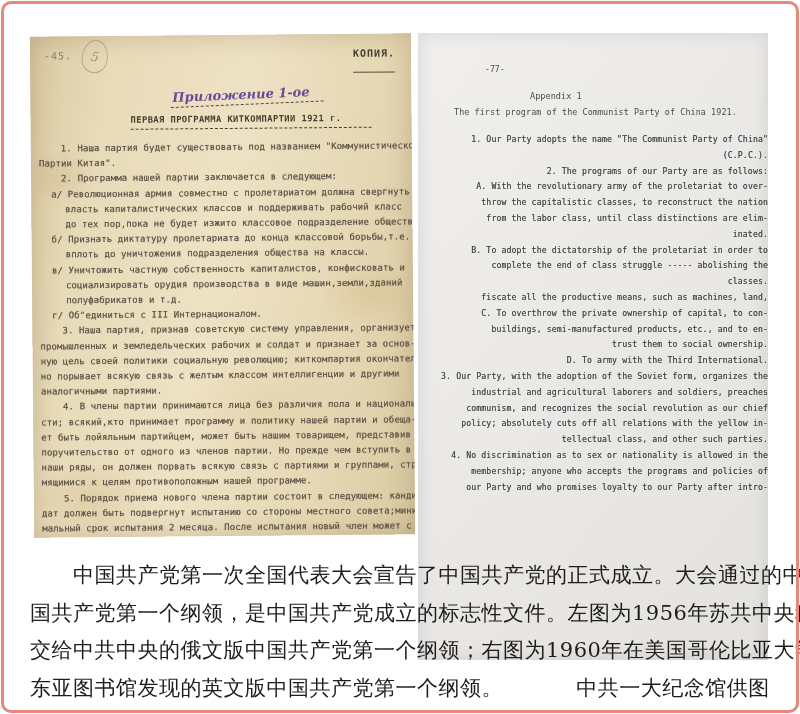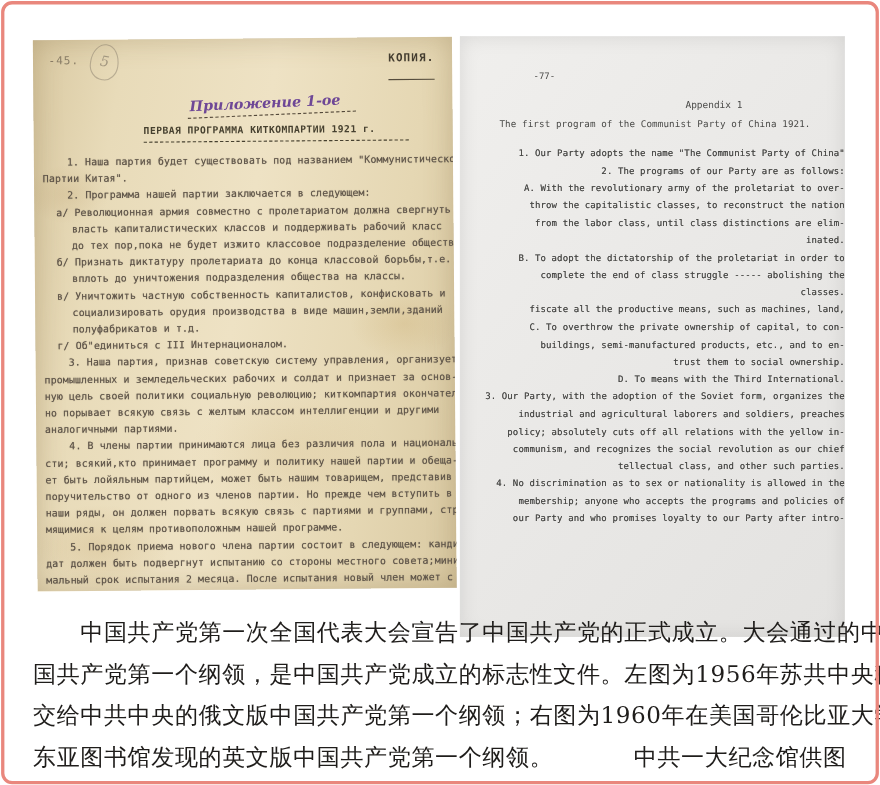--- a/index.html
+++ b/index.html
@@ -29,25 +29,25 @@
     padding:0 14px 2px 2px;border-bottom:1.5px dashed #54493a;}
   .ru-title{width:fit-content;margin:9px 0 0 100px;
     font:bold 8.8px/11px "DejaVu Sans Mono",monospace;letter-spacing:.4px;color:#46402f;
     padding:0 30px 3px 0;border-bottom:1.5px dashed #46402f;}
   .ru-body{margin-top:11px;padding-left:6px;
     font:9px/15.2px "DejaVu Sans Mono",monospace;color:#60564a;letter-spacing:.1px;}
   .ru-body .ln{white-space:nowrap;text-shadow:0 0 .7px rgba(96,86,74,.75);}
   .i0{padding-left:2px}.i1{padding-left:24px}.i2{padding-left:14px}.i3{padding-left:28px}
 
   
-  .page-en{left:418px;top:33px;width:350px;height:546px;
+  .page-en{left:418px;top:33px;width:350px;height:627px;
     background:linear-gradient(130deg,#f0efed 0%,#eae9e7 45%,#e3e2e0 100%);
     box-shadow:inset 0 0 18px rgba(0,0,0,.10);}
   .en-pnum{margin:31px 0 0 67px;font:8.2px/10px "DejaVu Sans Mono",monospace;color:#4a4a48;}
-  .en-head{margin:17px 0 0 112px;font:8.6px/10px "DejaVu Sans Mono",monospace;color:#4a4a48;text-align:center;}
+  .en-head{margin:17px 0 0 112px;font:8.6px/10px "DejaVu Sans Mono",monospace;color:#4a4a48;}
   .en-sub{margin:6px 0 0 36px;font:8.4px/10px "DejaVu Sans Mono",monospace;color:#4a4a48;letter-spacing:.1px;}
   .en-body{margin-top:15px;padding-left:15px;
     font:8.2px/15.8px "DejaVu Sans Mono",monospace;color:#474745;letter-spacing:.1px;text-align:right;}
   .en-body .ln{white-space:nowrap;text-shadow:0 0 .6px rgba(71,71,69,.7);}
   .e0{padding-left:0}.e1{padding-left:14px}.e2{padding-left:31px}.e3{padding-left:47px}
 
   
   .caption{position:absolute;left:30px;top:557px;width:742px;
     font-family:"DejaVu Serif",serif;font-size:21px;line-height:37.5px;
     color:#1f1d1b;letter-spacing:.5px;}
@@ -101,37 +101,38 @@
     </div>
 </div>
 
 <div class="page page-en">
   <div class="en-pnum">-77-</div>
   <div class="en-head">Appendix 1</div>
   <div class="en-sub">The first program of the Communist Party of China 1921.</div>
   <div class="en-body">
 
   <div class="ln e0">1. Our Party adopts the name "The Communist Party of China"</div>
+      <div class="ln e1">(C.P.C.).</div>
       <div class="ln e0">2. The programs of our Party are as follows:</div>
       <div class="ln e2">A. With the revolutionary army of the proletariat to over-</div>
       <div class="ln e3">throw the capitalistic classes, to reconstruct the nation</div>
       <div class="ln e3">from the labor class, until class distinctions are elim-</div>
       <div class="ln e3">inated.</div>
       <div class="ln e2">B. To adopt the dictatorship of the proletariat in order to</div>
       <div class="ln e3">complete the end of class struggle ----- abolishing the</div>
       <div class="ln e3">classes.</div>
       <div class="ln e3">fiscate all the productive means, such as machines, land,</div>
       <div class="ln e2">C. To overthrow the private ownership of capital, to con-</div>
       <div class="ln e3">buildings, semi-manufactured products, etc., and to en-</div>
       <div class="ln e3">trust them to social ownership.</div>
-      <div class="ln e2">D. To means with the Third International.</div>
+      <div class="ln e2">D. To army with the Third International.</div>
       <div class="ln e0">3. Our Party, with the adoption of the Soviet form, organizes the</div>
       <div class="ln e1">industrial and agricultural laborers and soldiers, preaches</div>
+      <div class="ln e1">communism, and recognizes the social revolution as our chief</div>
       <div class="ln e1">policy; absolutely cuts off all relations with the yellow in-</div>
-      <div class="ln e1">communism, and recognizes the social revolution as our chief</div>
       <div class="ln e1">tellectual class, and other such parties.</div>
       <div class="ln e0">4. No discrimination as to sex or nationality is allowed in the</div>
       <div class="ln e1">membership; anyone who accepts the programs and policies of</div>
       <div class="ln e1">our Party and who promises loyalty to our Party after intro-</div>
     </div>
 </div>
 
 <div class="caption">
   <div class="cap-line cap-first">中国共产党第一次全国代表大会宣告了中国共产党的正式成立。大会通过的中</div>
   <div class="cap-line">国共产党第一个纲领，是中国共产党成立的标志性文件。左图为1956年苏共中央移</div>

